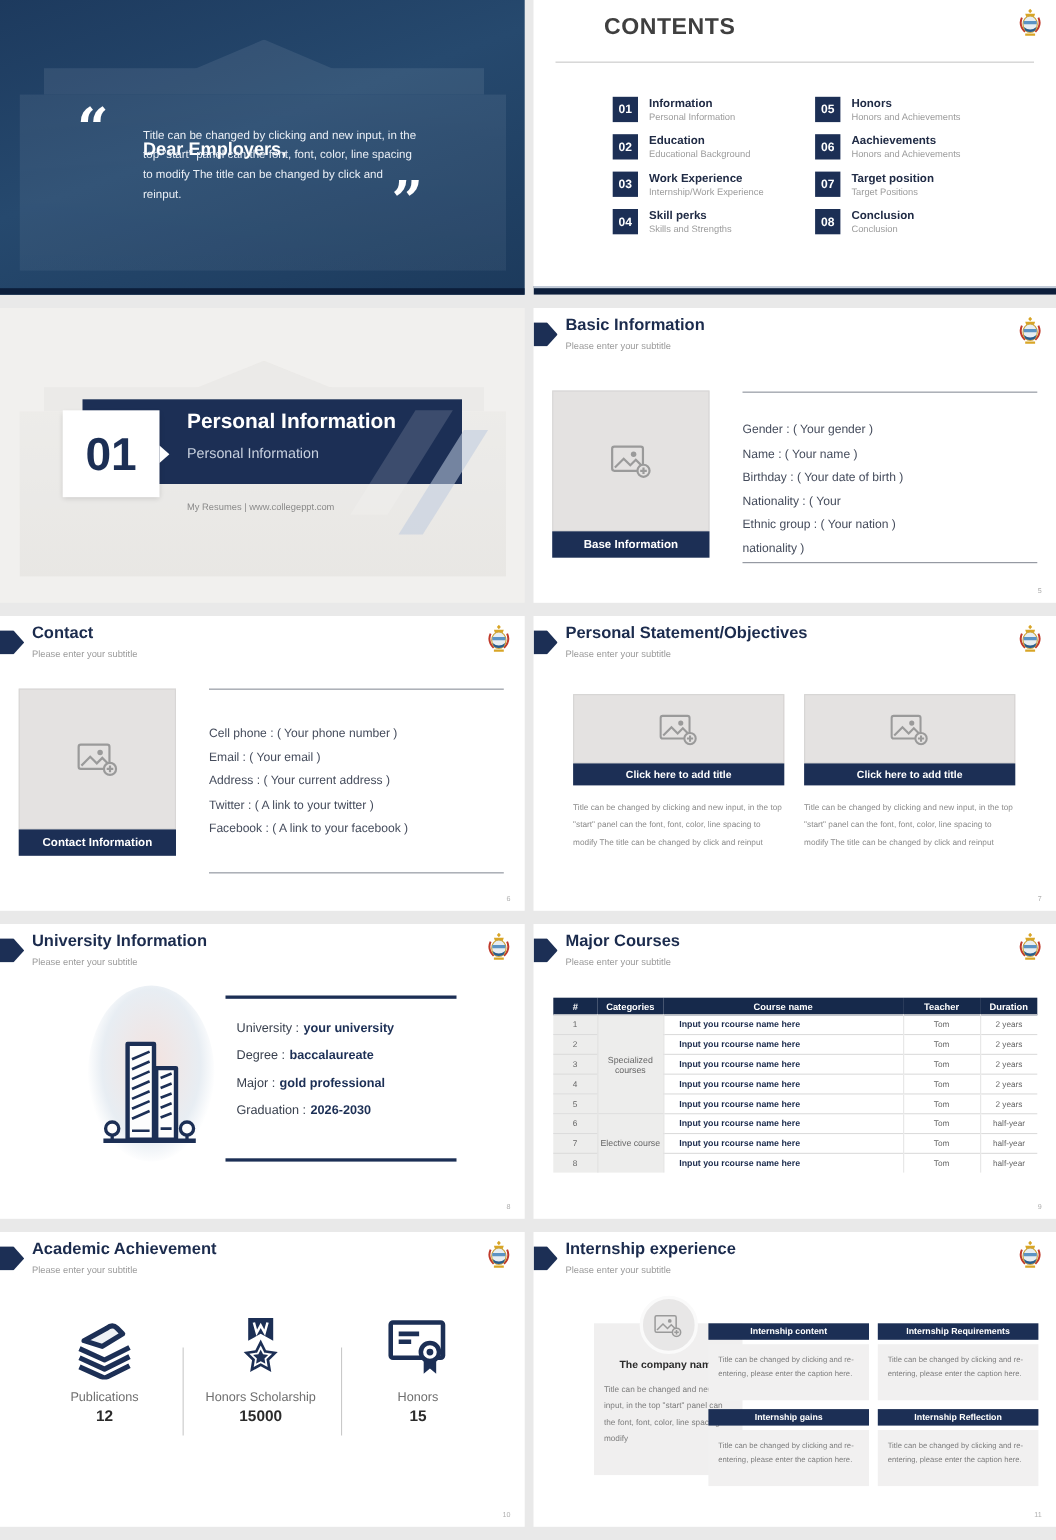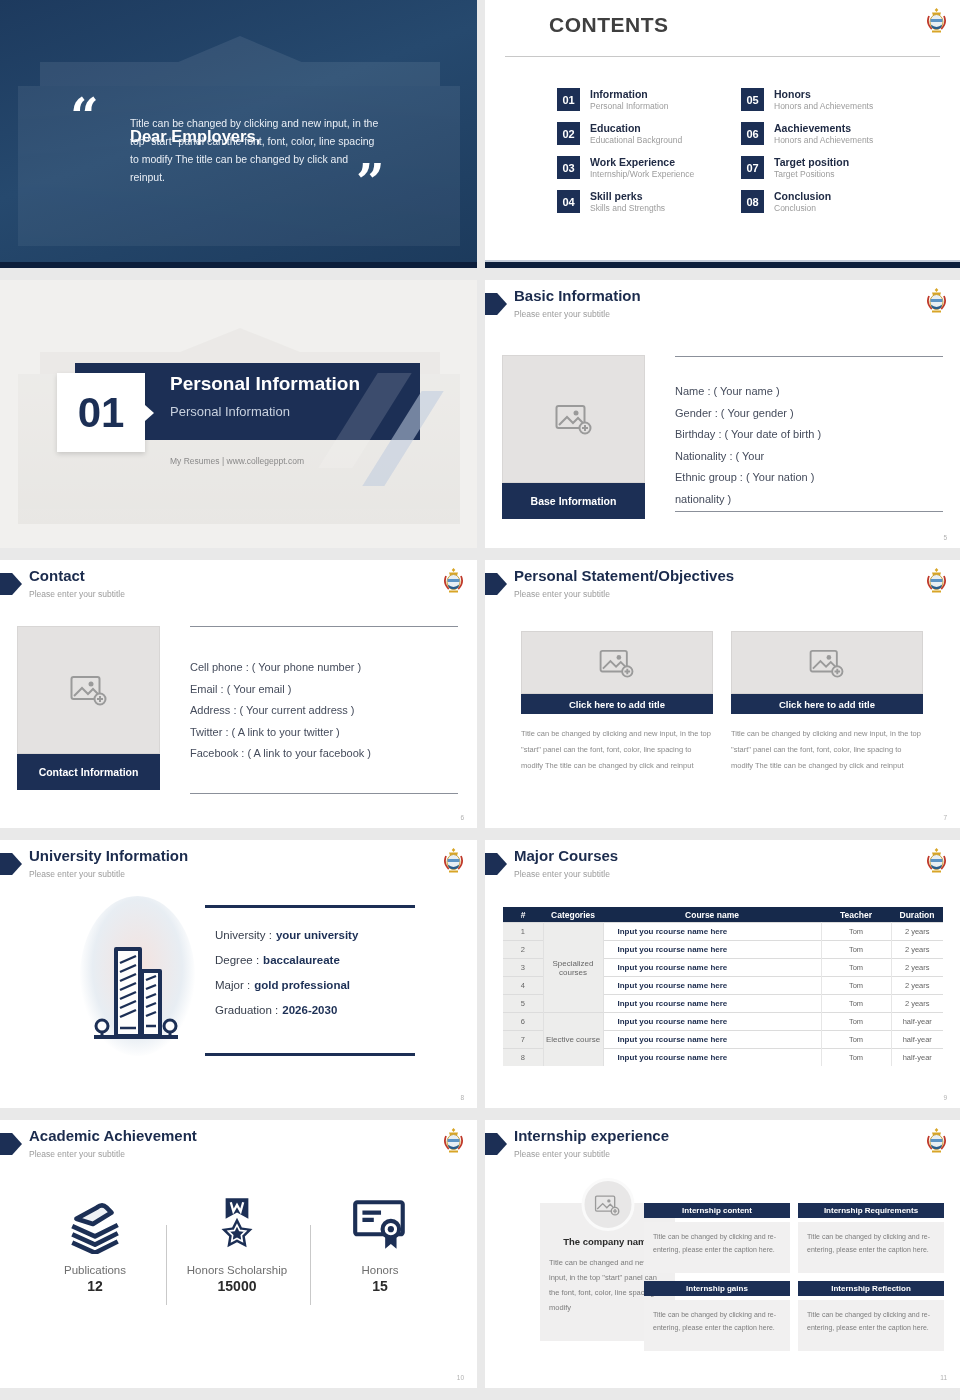--- a/index.html
+++ b/index.html
@@ -67,21 +67,21 @@
   .s-numbox:after{content:"";position:absolute;right:-9px;top:32px;border-left:9px solid #fff;
     border-top:8px solid transparent;border-bottom:8px solid transparent;}
   .s-num{font-size:42px;font-weight:bold;color:var(--navy);}
   .s-title{position:absolute;left:170px;top:93px;font-size:19px;font-weight:bold;color:#fff;}
   .s-sub{position:absolute;left:170px;top:124px;font-size:13px;color:#c7d0de;}
   .s-footer{position:absolute;left:170px;top:176px;font-size:8.5px;color:#8a8a8a;}
 
   
   .ph-card{position:absolute;left:17px;width:143px;}
   .ph-img{height:126px;background:#e4e2e1;border:1px solid #d8d6d5;display:flex;align-items:center;justify-content:center;}
-  .ph-bar{height:36px;background:var(--navy);color:#fff;font-size:10.5px;font-weight:bold;
+  .ph-bar{height:24px;background:var(--navy);color:#fff;font-size:10.5px;font-weight:bold;
     display:flex;align-items:center;justify-content:center;}
   .info-lines{position:absolute;left:190px;width:268px;border-top:1px solid #8b909a;border-bottom:1px solid #8b909a;}
   .info-lines .ln{font-size:11px;color:#454c5c;line-height:21.5px;}
 
   
   .ps-card{position:absolute;top:71px;width:192px;}
   .ps-img{height:61px;background:#e4e2e1;border:1px solid #d6d4d3;display:flex;align-items:center;justify-content:center;}
   .ps-bar{height:20px;background:var(--navy);color:#fff;font-weight:bold;font-size:9.5px;
     display:flex;align-items:center;justify-content:center;}
   .ps-body{margin-top:12px;font-size:7.5px;color:#8b8b8b;line-height:16px;}
@@ -260,22 +260,22 @@
     <div class="ph-card" style="top:75px;">
       <div class="ph-img">
         <svg width="38" height="32" viewBox="0 0 38 32">
             <use href="#imgph"></use>
           </svg>
       </div>
       <div class="ph-bar">Base Information</div>
     </div>
     <div class="info-lines" style="top:76px;height:154px;">
       <div style="height:24px"></div>
+      <div class="ln">Gender :  ( Your gender )</div>
       <div class="ln">Name :  ( Your name )</div>
-      <div class="ln">Gender :  ( Your gender )</div>
       <div class="ln">Birthday :  ( Your date of birth )</div>
       <div class="ln">Nationality :  ( Your</div>
       <div class="ln">Ethnic group :  ( Your nation )</div>
       <div class="ln">nationality )</div>
     </div>
     <div class="pagenum">5</div>
   </div>
 
   <div class="slide">
     <div class="hdr-arrow"></div>

